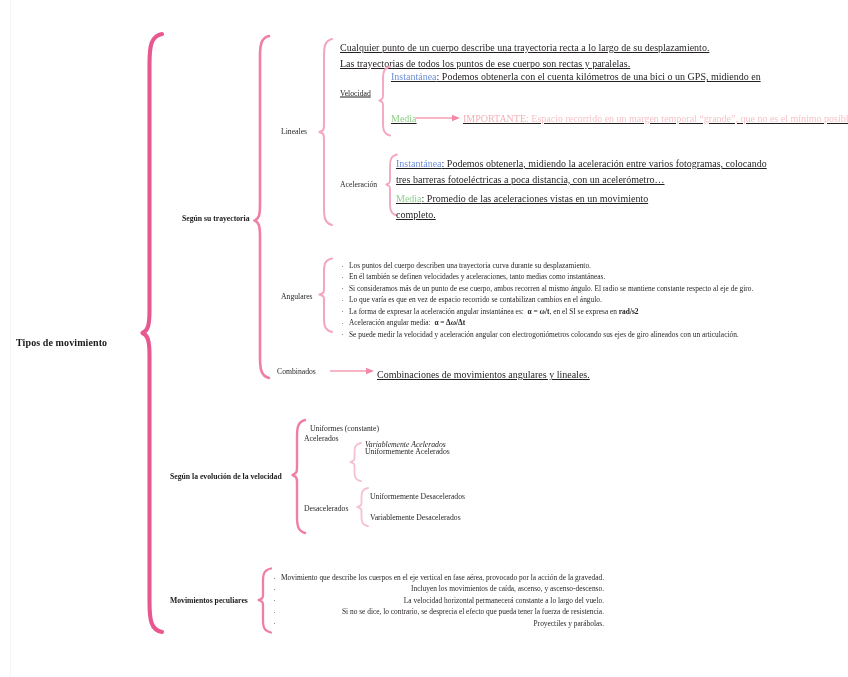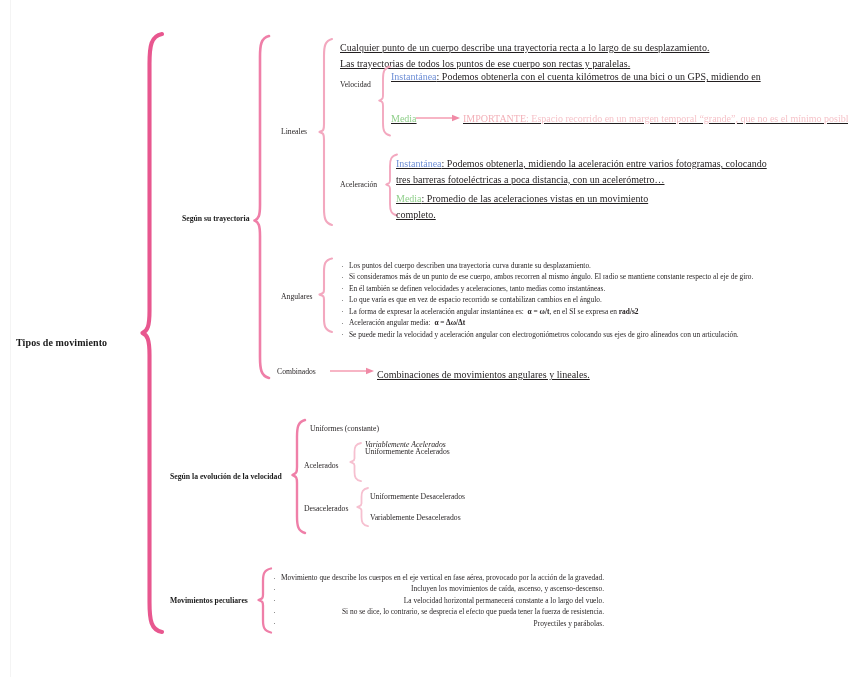--- a/index.html
+++ b/index.html
@@ -133,21 +133,21 @@
 
   <svg class="brace" style="left:318px; top:36px;" width="18" height="192" viewBox="0 0 18 192">
     <path d="M14 3 C7 5, 6 10, 6 20 L6 88 C6 96, 4.5 94.5, 1.5 96 C4.5 97.5, 6 96, 6 104 L6 172 C6 182, 7 187, 14 189" stroke="#f3a8bf" stroke-width="2.1"></path>
   </svg>
 
   <div class="leaf" style="left:340px; top:40px; width:470px;">
     <div>Cualquier punto de un cuerpo describe una trayectoria recta a lo largo de su desplazamiento.</div>
     <div>Las trayectorias de todos los puntos de ese cuerpo son rectas y paralelas.</div>
   </div>
 
-  <div class="sub-label" style="left:340px; top:84px;">Velocidad</div>
+  <div class="sub-label" style="left:340px; top:93px;text-decoration:underline;">Velocidad</div>
 
   <svg class="brace" style="left:378px; top:64px;" width="16" height="76" viewBox="0 0 16 76">
     <path d="M12 2.5 C6 4, 5 8, 5 15 L5 31 C5 36, 3.8 35, 1.2 36.5 C3.8 38, 5 37, 5 42 L5 59 C5 66, 6 70, 12 71.5" stroke="#f3a8bf" stroke-width="1.9"></path>
   </svg>
 
   <div class="leaf" style="left:391px; top:69px; width:420px;">
     <div>
       <span class="kw-inst">Instantánea</span><span>: Podemos obtenerla con el cuenta kilómetros de una bici o un GPS, midiendo en</span>
     </div>
   </div>
@@ -186,22 +186,22 @@
   </div>
 
   <div class="sub-label" style="left:281px; top:296px;text-align:center;">Angulares</div>
 
   <svg class="brace" style="left:318px; top:256px;" width="18" height="82" viewBox="0 0 18 82">
     <path d="M14 2.5 C7 4, 6 8, 6 16 L6 33 C6 38, 4.5 37, 1.5 38.5 C4.5 40, 6 39, 6 44 L6 62 C6 70, 7 74, 14 76" stroke="#f3a8bf" stroke-width="2.1"></path>
   </svg>
 
   <ul class="bullets" id="angulares-bullets" style="position:absolute; left:340px; top:260px;">
       <li>Los puntos del cuerpo describen una trayectoria curva durante su desplazamiento.</li>
+      <li>En él también se definen velocidades y aceleraciones, tanto medias como instantáneas.</li>
       <li>Si consideramos más de un punto de ese cuerpo, ambos recorren al mismo ángulo. El radio se mantiene constante respecto al eje de giro.</li>
-      <li>En él también se definen velocidades y aceleraciones, tanto medias como instantáneas.</li>
       <li>Lo que varía es que en vez de espacio recorrido se contabilizan cambios en el ángulo.</li>
       <li><span>La forma de expresar la aceleración angular instantánea es:&nbsp;&nbsp;</span><span class="fml">α = ω/t</span><span>, en el SI se expresa en </span><span class="fml">rad/s2</span></li>
       <li><span>Aceleración angular media:&nbsp;&nbsp;</span><span class="fml">α = Δω/Δt</span></li>
       <li>Se puede medir la velocidad y aceleración angular con electrogoniómetros colocando sus ejes de giro alineados con un articulación.</li>
     </ul>
 
   <div class="sub-label" style="left:277px; top:371px;">Combinados</div>
 
   <svg class="arrow" style="left:330px; top:366px;" width="46" height="10" viewBox="0 0 46 10">
     <line x1="0" y1="5" x2="36" y2="5" stroke-width="1.3"></line>
@@ -211,21 +211,21 @@
   <div class="leaf" style="left:377px; top:367px;">Combinaciones de movimientos angulares y lineales.</div>
 
   <div class="branch-label" style="left:170px; top:476px;">Según la evolución de la velocidad</div>
 
   <svg class="brace" style="left:291px; top:417px;" width="18" height="122" viewBox="0 0 18 122">
     <path d="M14 3 C7 5, 6 10, 6 20 L6 50 C6 57, 4.5 56, 1.5 58 C4.5 60, 6 59, 6 66 L6 99 C6 109, 7 114, 14 116" stroke="#ef7fa8" stroke-width="2.4"></path>
   </svg>
 
   <div class="sub-label" style="left:310px; top:428px;">Uniformes (constante)</div>
 
-  <div class="sub-label" style="left:304px; top:465px;">Acelerados</div>
+  <div class="sub-label" style="left:304px; top:438px;">Acelerados</div>
 
   <svg class="brace" style="left:349px; top:441px;" width="16" height="44" viewBox="0 0 16 44">
     <path d="M12 2 C6.5 3.2, 5.5 6, 5.5 11 L5.5 17.5 C5.5 20, 4 19.5, 1.3 21 C4 22.5, 5.5 22, 5.5 24.5 L5.5 31 C5.5 36, 6.5 39, 12 40.2" stroke="#f6c0d0" stroke-width="1.8"></path>
   </svg>
 
   <div class="sub-label" style="left:365px; top:451px;">Uniformemente Acelerados</div>
   <div class="sub-label" style="left:365px; top:444px;font-style:italic;">Variablemente Acelerados</div>
 
   <div class="sub-label" style="left:304px; top:508px;">Desacelerados</div>
 

